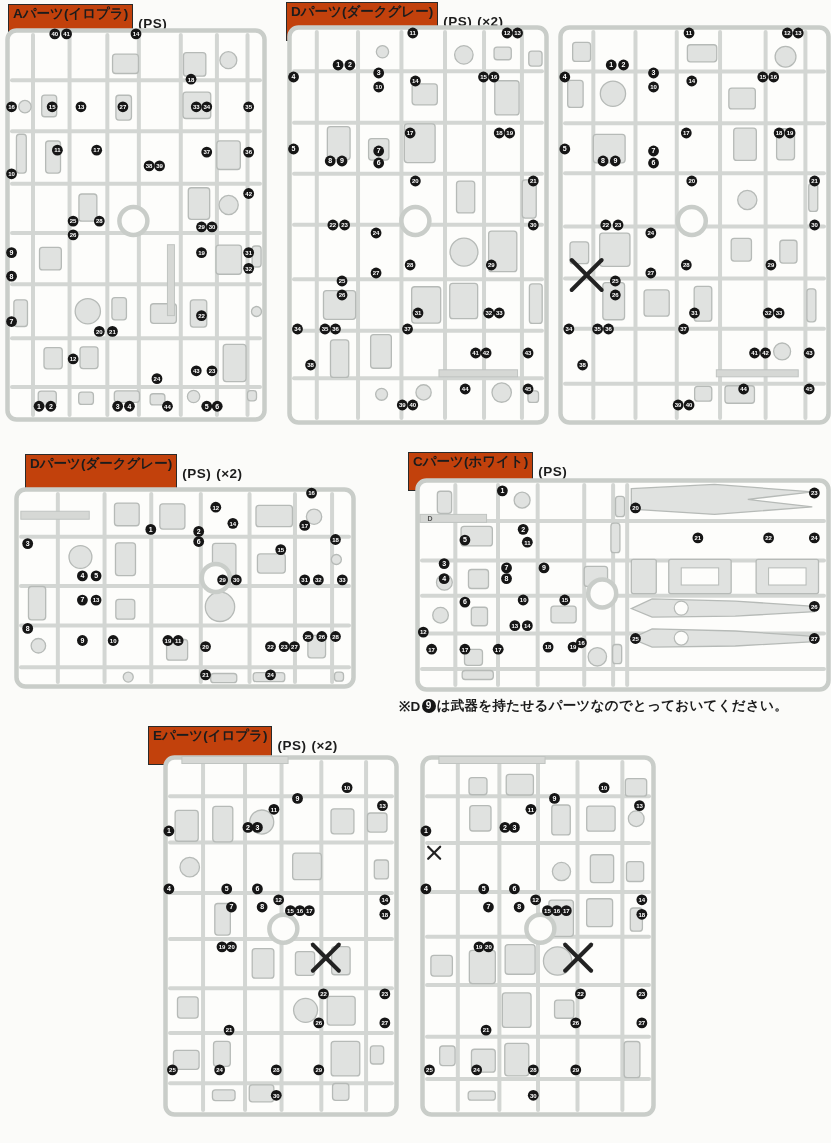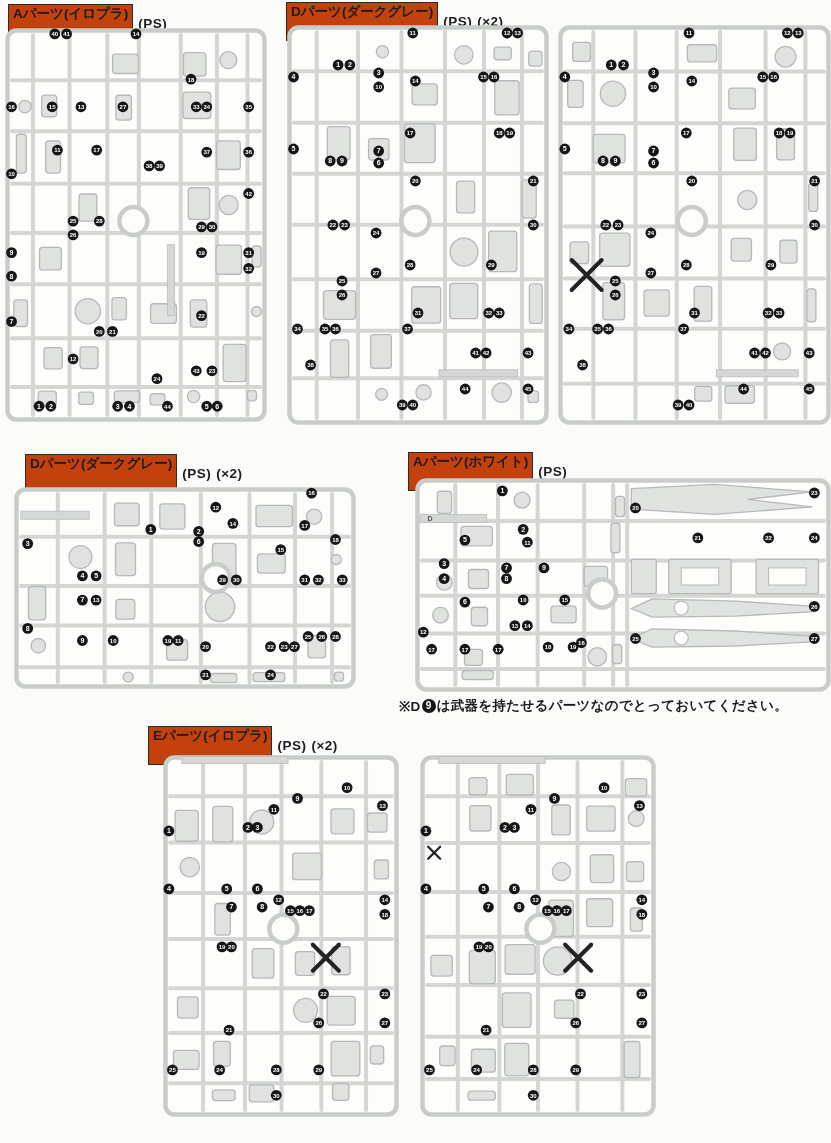--- a/index.html
+++ b/index.html
@@ -44,21 +44,21 @@
     <span class="label-box">Dパーツ(ダークグレー)</span>
     <span class="label-suffix">(PS)</span>
     <span class="label-suffix">(×2)</span>
   </div>
   <div class="runner-label" style="left:25px;top:454px">
     <span class="label-box">Dパーツ(ダークグレー)</span>
     <span class="label-suffix">(PS)</span>
     <span class="label-suffix">(×2)</span>
   </div>
   <div class="runner-label" style="left:408px;top:452px">
-    <span class="label-box">Aパーツ(ホワイト)</span>
+    <span class="label-box">Cパーツ(ホワイト)</span>
     <span class="label-suffix">(PS)</span>
     <span class="label-suffix"></span>
   </div>
   <div class="runner-label" style="left:148px;top:726px">
     <span class="label-box">Eパーツ(イロプラ)</span>
     <span class="label-suffix">(PS)</span>
     <span class="label-suffix">(×2)</span>
   </div>
 
   <div class="runner" style="left:5px;top:28px;width:262px;height:394px">

